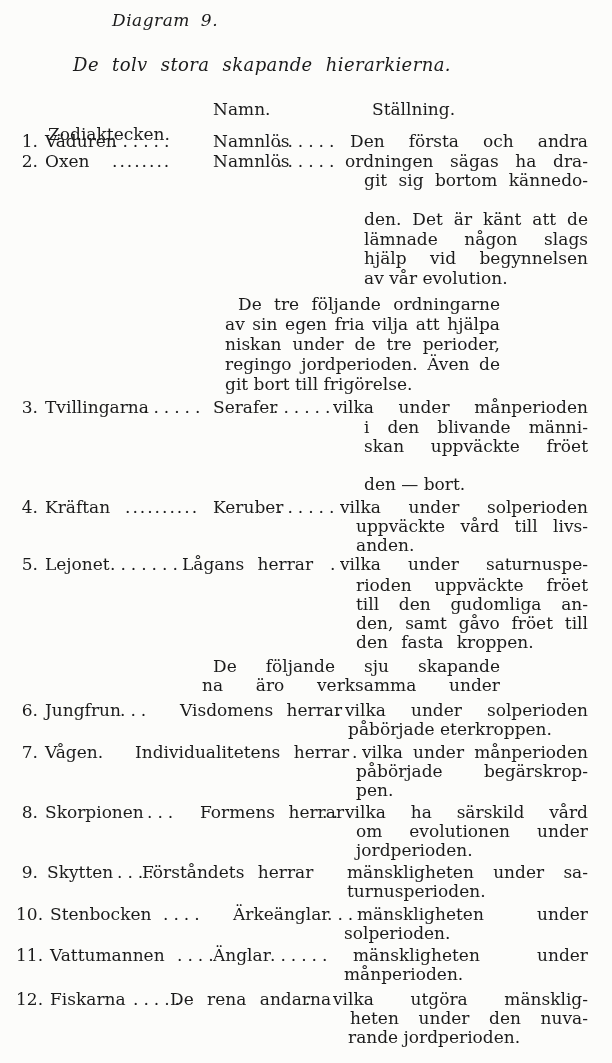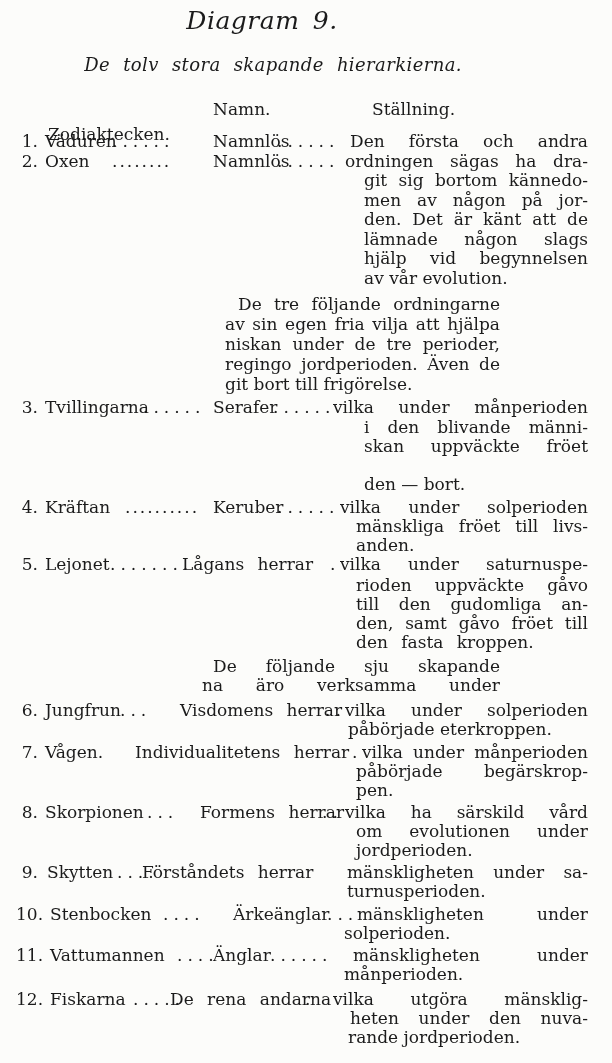--- a/index.html
+++ b/index.html
@@ -11,22 +11,22 @@
   }
   .ln { position:absolute; font-size:17px; height:21px; line-height:21px; white-space:nowrap; }
   .j  { text-align:justify; text-align-last:justify; white-space:normal; overflow:hidden; }
   .row { position:absolute; left:0; width:612px; height:21px; }
   .row span { position:absolute; font-size:17px; line-height:21px; height:21px; display:block; }
   .num  { text-align:right; }
   .zdots { letter-spacing:5px; }
   .zdots.med { letter-spacing:2px; }
   .ndots { letter-spacing:5px; }
   .c2name { word-spacing:8px; }
-  .title { font-style:italic; font-size:25px; letter-spacing:.5px; word-spacing:5px; text-align:center; }
-  .subtitle { font-style:italic; font-size:18px; letter-spacing:.4px; word-spacing:7px; text-align:right; }
+  .title { font-style:italic; font-size:17px; letter-spacing:.5px; word-spacing:5px; }
+  .subtitle { font-style:italic; font-size:18px; letter-spacing:.4px; word-spacing:7px; text-align:center; }
   .hdr { font-size:17px; }
   .wsp { word-spacing:8px; }
 </style>
 </head>
 <body>
 
 <div class="page">
 
   <div class="ln title" style="left:112px;top:10px;width:300px;">Diagram 9.</div>
   <div class="ln subtitle" style="left:62px;top:54px;width:400px;">De tolv stora skapande hierarkierna.</div>
@@ -46,21 +46,20 @@
 
   <div class="row" style="top:151px;">
     <span class="num" style="left:20px;width:18px;">2.</span>
     <span style="left:45px;">Oxen</span>
     <span class="zdots med" style="left:112px;">........</span>
     <span class="c2name" style="left:213px;">Namnlös</span>
     <span class="ndots" style="left:277px;">......</span>
   </div>
   <div class="ln j" style="left:345px;top:151px;width:243px;">ordningen sägas ha dra-</div>
   <div class="ln j" style="left:364px;top:170px;width:224px;">git sig bortom kännedo-</div>
-  <div class="ln j" style="left:364px;top:190px;width:224px;">men av någon på jor-</div>
   <div class="ln j" style="left:364px;top:209px;width:224px;">den. Det är känt att de</div>
   <div class="ln j" style="left:364px;top:248px;width:224px;">hjälp vid begynnelsen</div>
   <div class="ln j" style="left:364px;top:229px;width:224px;">lämnade någon slags</div>
   <div class="ln" style="left:364px;top:268px;">av vår evolution.</div>
 
   <div class="ln j" style="left:238px;top:294px;width:262px;">De tre följande ordningarne verkade</div>
   <div class="ln j" style="left:225px;top:314px;width:275px;">av sin egen fria vilja att hjälpa män-</div>
   <div class="ln j" style="left:225px;top:334px;width:275px;">niskan under de tre perioder, vilka fö-</div>
   <div class="ln j" style="left:225px;top:354px;width:275px;">regingo jordperioden. Även de ha dra-</div>
   <div class="ln" style="left:225px;top:374px;">git bort till frigörelse.</div>
@@ -78,32 +77,32 @@
   <div class="ln" style="left:364px;top:474px;">den — bort.</div>
 
   <div class="row" style="top:497px;">
     <span class="num" style="left:20px;width:18px;">4.</span>
     <span style="left:45px;">Kräftan</span>
     <span class="zdots med" style="left:125px;">..........</span>
     <span class="c2name" style="left:213px;">Keruber</span>
     <span class="ndots" style="left:277px;">......</span>
   </div>
   <div class="ln j" style="left:340px;top:497px;width:248px;">vilka under solperioden</div>
-  <div class="ln j" style="left:356px;top:516px;width:232px;">mänskliga fröet till livs-</div>
+  <div class="ln j" style="left:356px;top:516px;width:232px;">uppväckte vård till livs-</div>
   <div class="ln" style="left:356px;top:535px;">anden.</div>
 
   <div class="row" style="top:554px;">
     <span class="num" style="left:20px;width:18px;">5.</span>
     <span style="left:45px;">Lejonet</span>
     <span class="zdots" style="left:110px;">........</span>
     <span class="c2name" style="left:182px;">Lågans herrar</span>
     <span class="ndots" style="left:330px;">.</span>
   </div>
   <div class="ln j" style="left:340px;top:554px;width:248px;">vilka under saturnuspe-</div>
-  <div class="ln j" style="left:356px;top:575px;width:232px;">rioden uppväckte gåvo</div>
+  <div class="ln j" style="left:356px;top:575px;width:232px;">rioden uppväckte fröet</div>
   <div class="ln j" style="left:356px;top:594px;width:232px;">till den gudomliga an-</div>
   <div class="ln j" style="left:356px;top:613px;width:232px;">den, samt gåvo fröet till</div>
   <div class="ln wsp" style="left:356px;top:632px;">den fasta kroppen.</div>
 
   <div class="ln j" style="left:213px;top:656px;width:287px;">De följande sju skapande hierarkier-</div>
   <div class="ln j" style="left:202px;top:675px;width:298px;">na äro verksamma under jordperioden.</div>
 
   <div class="row" style="top:700px;">
     <span class="num" style="left:20px;width:18px;">6.</span>
     <span style="left:45px;">Jungfrun</span>

